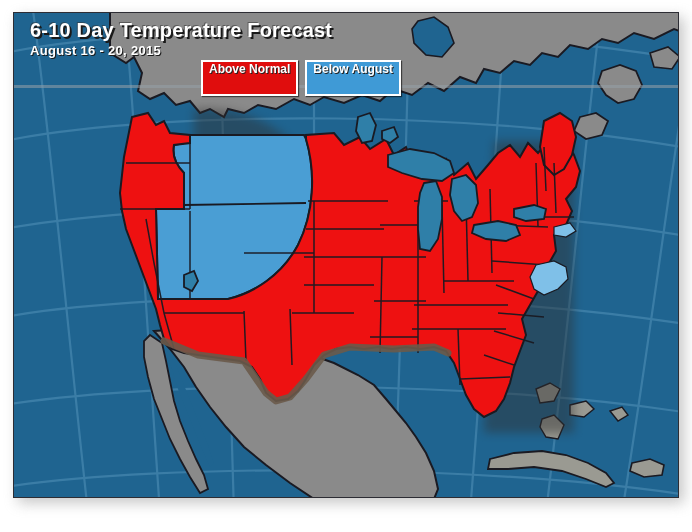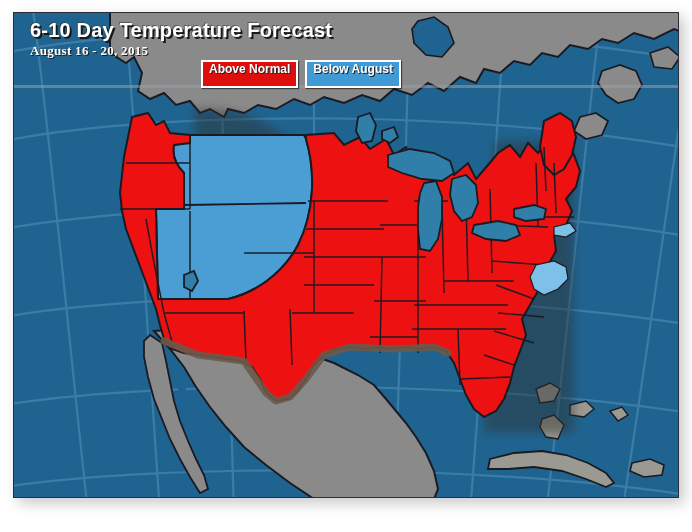--- a/index.html
+++ b/index.html
@@ -89,35 +89,34 @@
   }
   #map-subtitle {
     color: #ffffff;
     font-size: 13px;
     font-weight: bold;
     letter-spacing: .3px;
     text-shadow: 1px 1px 0 #1a1a1a;
     white-space: nowrap;
     line-height: 17px;
     margin-top: 1px;
-    font-family: Liberation Serif, serif;
   }
 
   
   #legend {
     position: absolute;
     left: 187px;
     top: 47px;
     z-index: 60;
     display: flex;
     gap: 7px;
   }
   .legend-chip {
     border: 2px solid #ffffff;
-    padding: 1px 6px 10px 6px;
+    padding: 1px 6px 18px 6px;
     font-size: 12px;
     font-weight: bold;
     color: #ffffff;
     line-height: 13px;
     white-space: nowrap;
     text-shadow: 1px 1px 0 #222;
     box-shadow: 1px 1px 1px rgba(0,0,0,.55);
   }
   .chip-above { background: #e00d0d; }
   .chip-below { background: #3f9ad6; }

